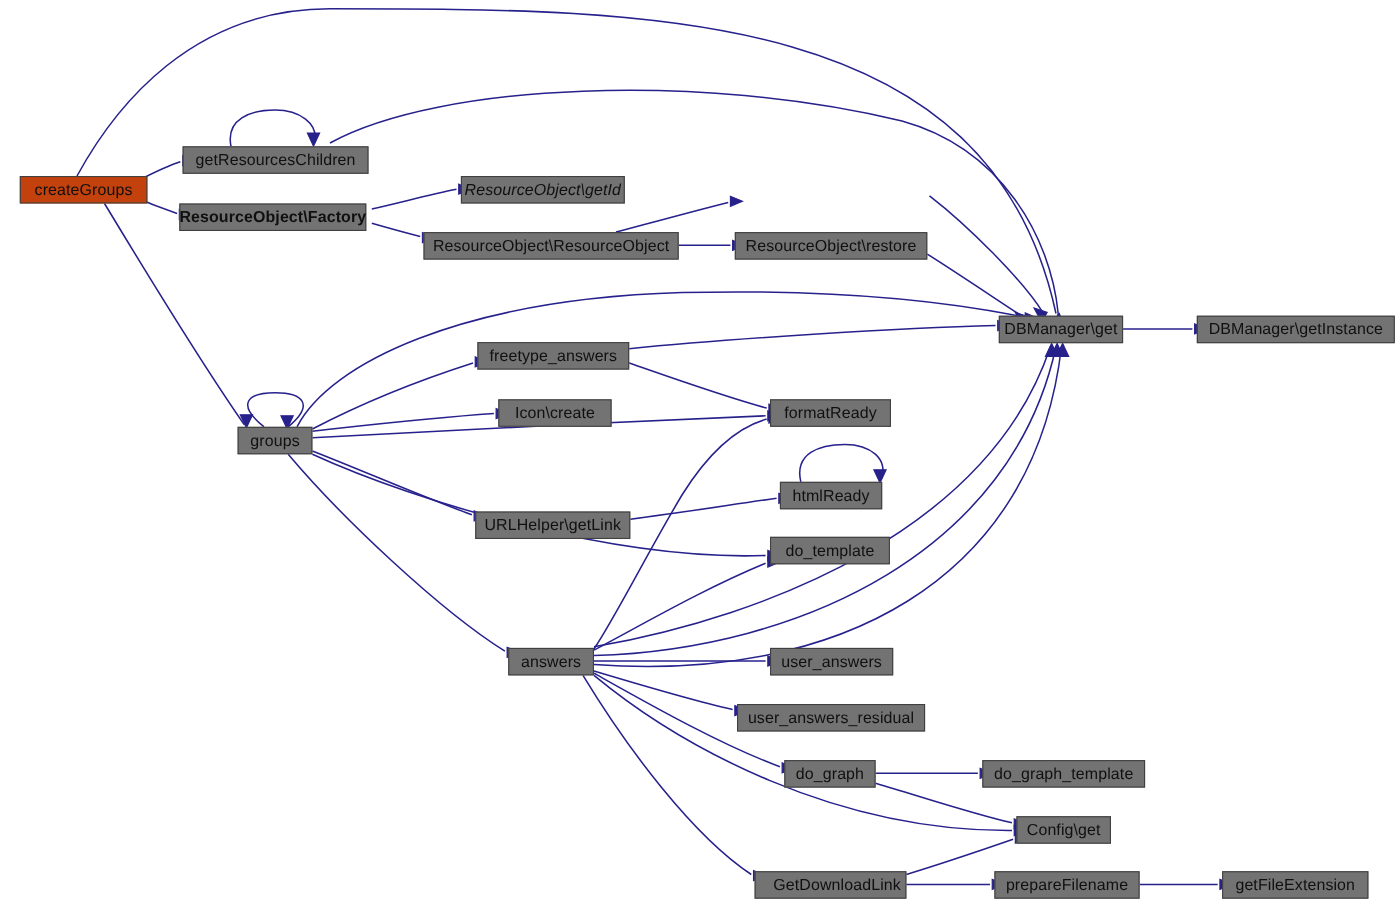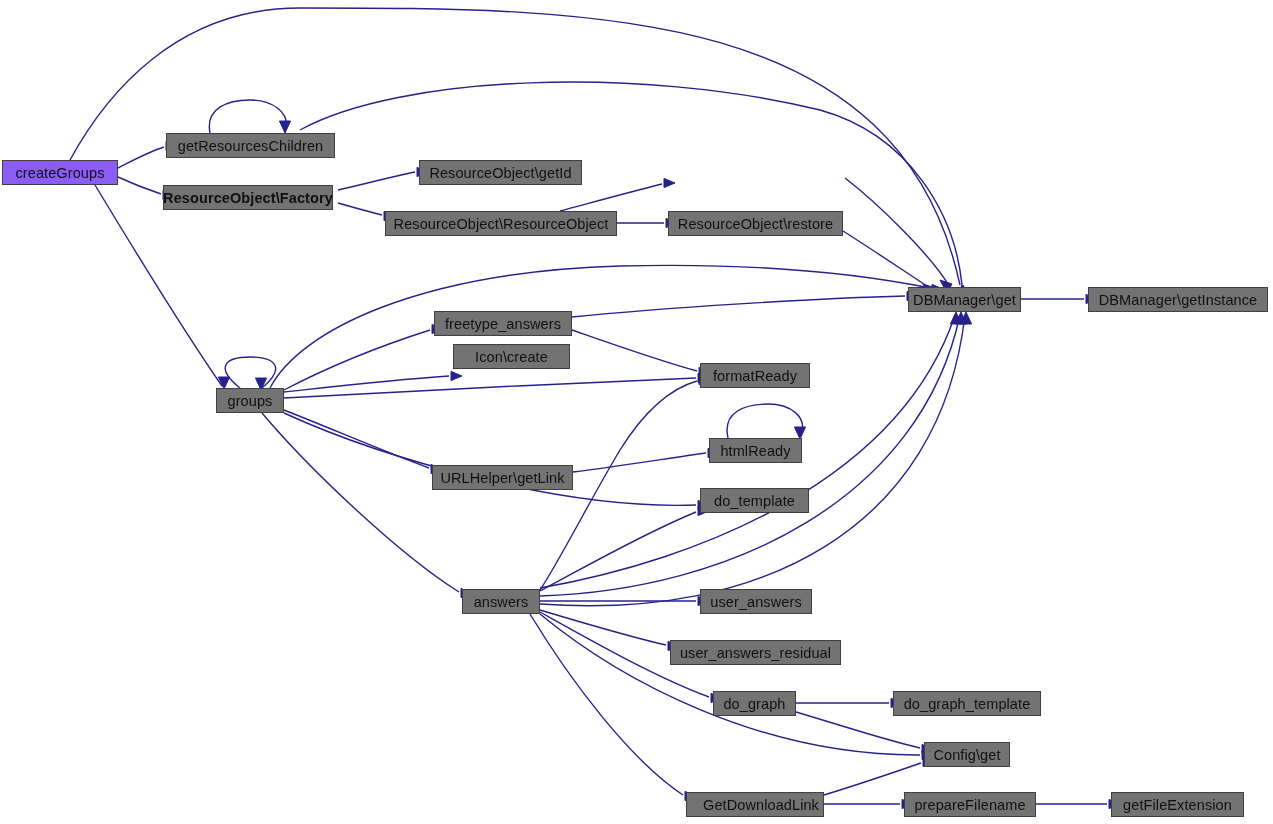--- a/index.html
+++ b/index.html
@@ -5,21 +5,21 @@
 <style>
   html,body{margin:0;padding:0;background:#ffffff;}
   body{font-family:"Liberation Sans", sans-serif;}
   #canvas{position:relative;width:1273px;height:824px;background:#ffffff;overflow:hidden;}
   svg#edges{position:absolute;left:0;top:0;width:1273px;height:824px;}
   .edge{fill:none;stroke:#27218c;stroke-width:1.4;}
   .arrow{fill:#27218c;stroke:#27218c;stroke-width:1;}
   .node{position:absolute;box-sizing:border-box;border:1.3px solid #404040;background:#737373;
         display:flex;align-items:center;justify-content:center;white-space:nowrap;
         font-size:14.5px;color:#101010;letter-spacing:0.1px;}
-  .node.highlight{background:#8b5cf6;}
+  .node.highlight{background:#c2410c;margin-left:16px;}
 </style>
 </head>
 <body>
 
 <div id="canvas">
   <svg id="edges" viewBox="0 0 1273 824">
       <path d="M118,168 C132,161 148,152 164,147" class="edge"></path>
       <polygon points="166,141.4 166,150.6 177,146" class="arrow"></polygon>
       <path d="M118,177 C131,183 146,189 161,194" class="edge"></path>
       <polygon points="163,190.4 163,199.6 174,195" class="arrow"></polygon>
@@ -102,42 +102,42 @@
     </svg>
 <div class="node highlight" style="left: 2px; top: 160px; width: 116px; height: 25px;">
       <span>createGroups</span>
     </div>
     <div class="node" style="left: 166px; top: 133px; width: 169px; height: 25px;">
       <span>getResourcesChildren</span>
     </div>
     <div class="node" style="left: 163px; top: 185px; width: 170px; height: 25px; font-weight: bold;">
       <span>ResourceObject\Factory</span>
     </div>
-    <div class="node" style="left: 419px; top: 160px; width: 163px; height: 25px;">
+    <div class="node" style="left: 419px; top: 160px; width: 149px; height: 25px; font-style: italic;">
       <span>ResourceObject\getId</span>
     </div>
     <div class="node" style="left: 385px; top: 211px; width: 232px; height: 25px;">
       <span>ResourceObject\ResourceObject</span>
     </div>
     <div class="node" style="left: 668px; top: 211px; width: 175px; height: 25px;">
       <span>ResourceObject\restore</span>
     </div>
     <div class="node" style="left: 908px; top: 287px; width: 113px; height: 25px;">
       <span>DBManager\get</span>
     </div>
     <div class="node" style="left: 1088px; top: 287px; width: 180px; height: 25px;">
       <span>DBManager\getInstance</span>
     </div>
     <div class="node" style="left: 216px; top: 388px; width: 68px; height: 25px;">
       <span>groups</span>
     </div>
     <div class="node" style="left: 434px; top: 311px; width: 138px; height: 25px;">
       <span>freetype_answers</span>
     </div>
-    <div class="node" style="left: 453px; top: 344px; width: 117px; height: 25px; align-items: center;">
+    <div class="node" style="left: 453px; top: 363px; width: 103px; height: 25px; align-items: center;">
       <span>Icon\create</span>
     </div>
     <div class="node" style="left: 700px; top: 363px; width: 110px; height: 25px;">
       <span>formatReady</span>
     </div>
     <div class="node" style="left: 709px; top: 438px; width: 93px; height: 25px;">
       <span>htmlReady</span>
     </div>
     <div class="node" style="left: 432px; top: 465px; width: 141px; height: 25px;">
       <span>URLHelper\getLink</span>

